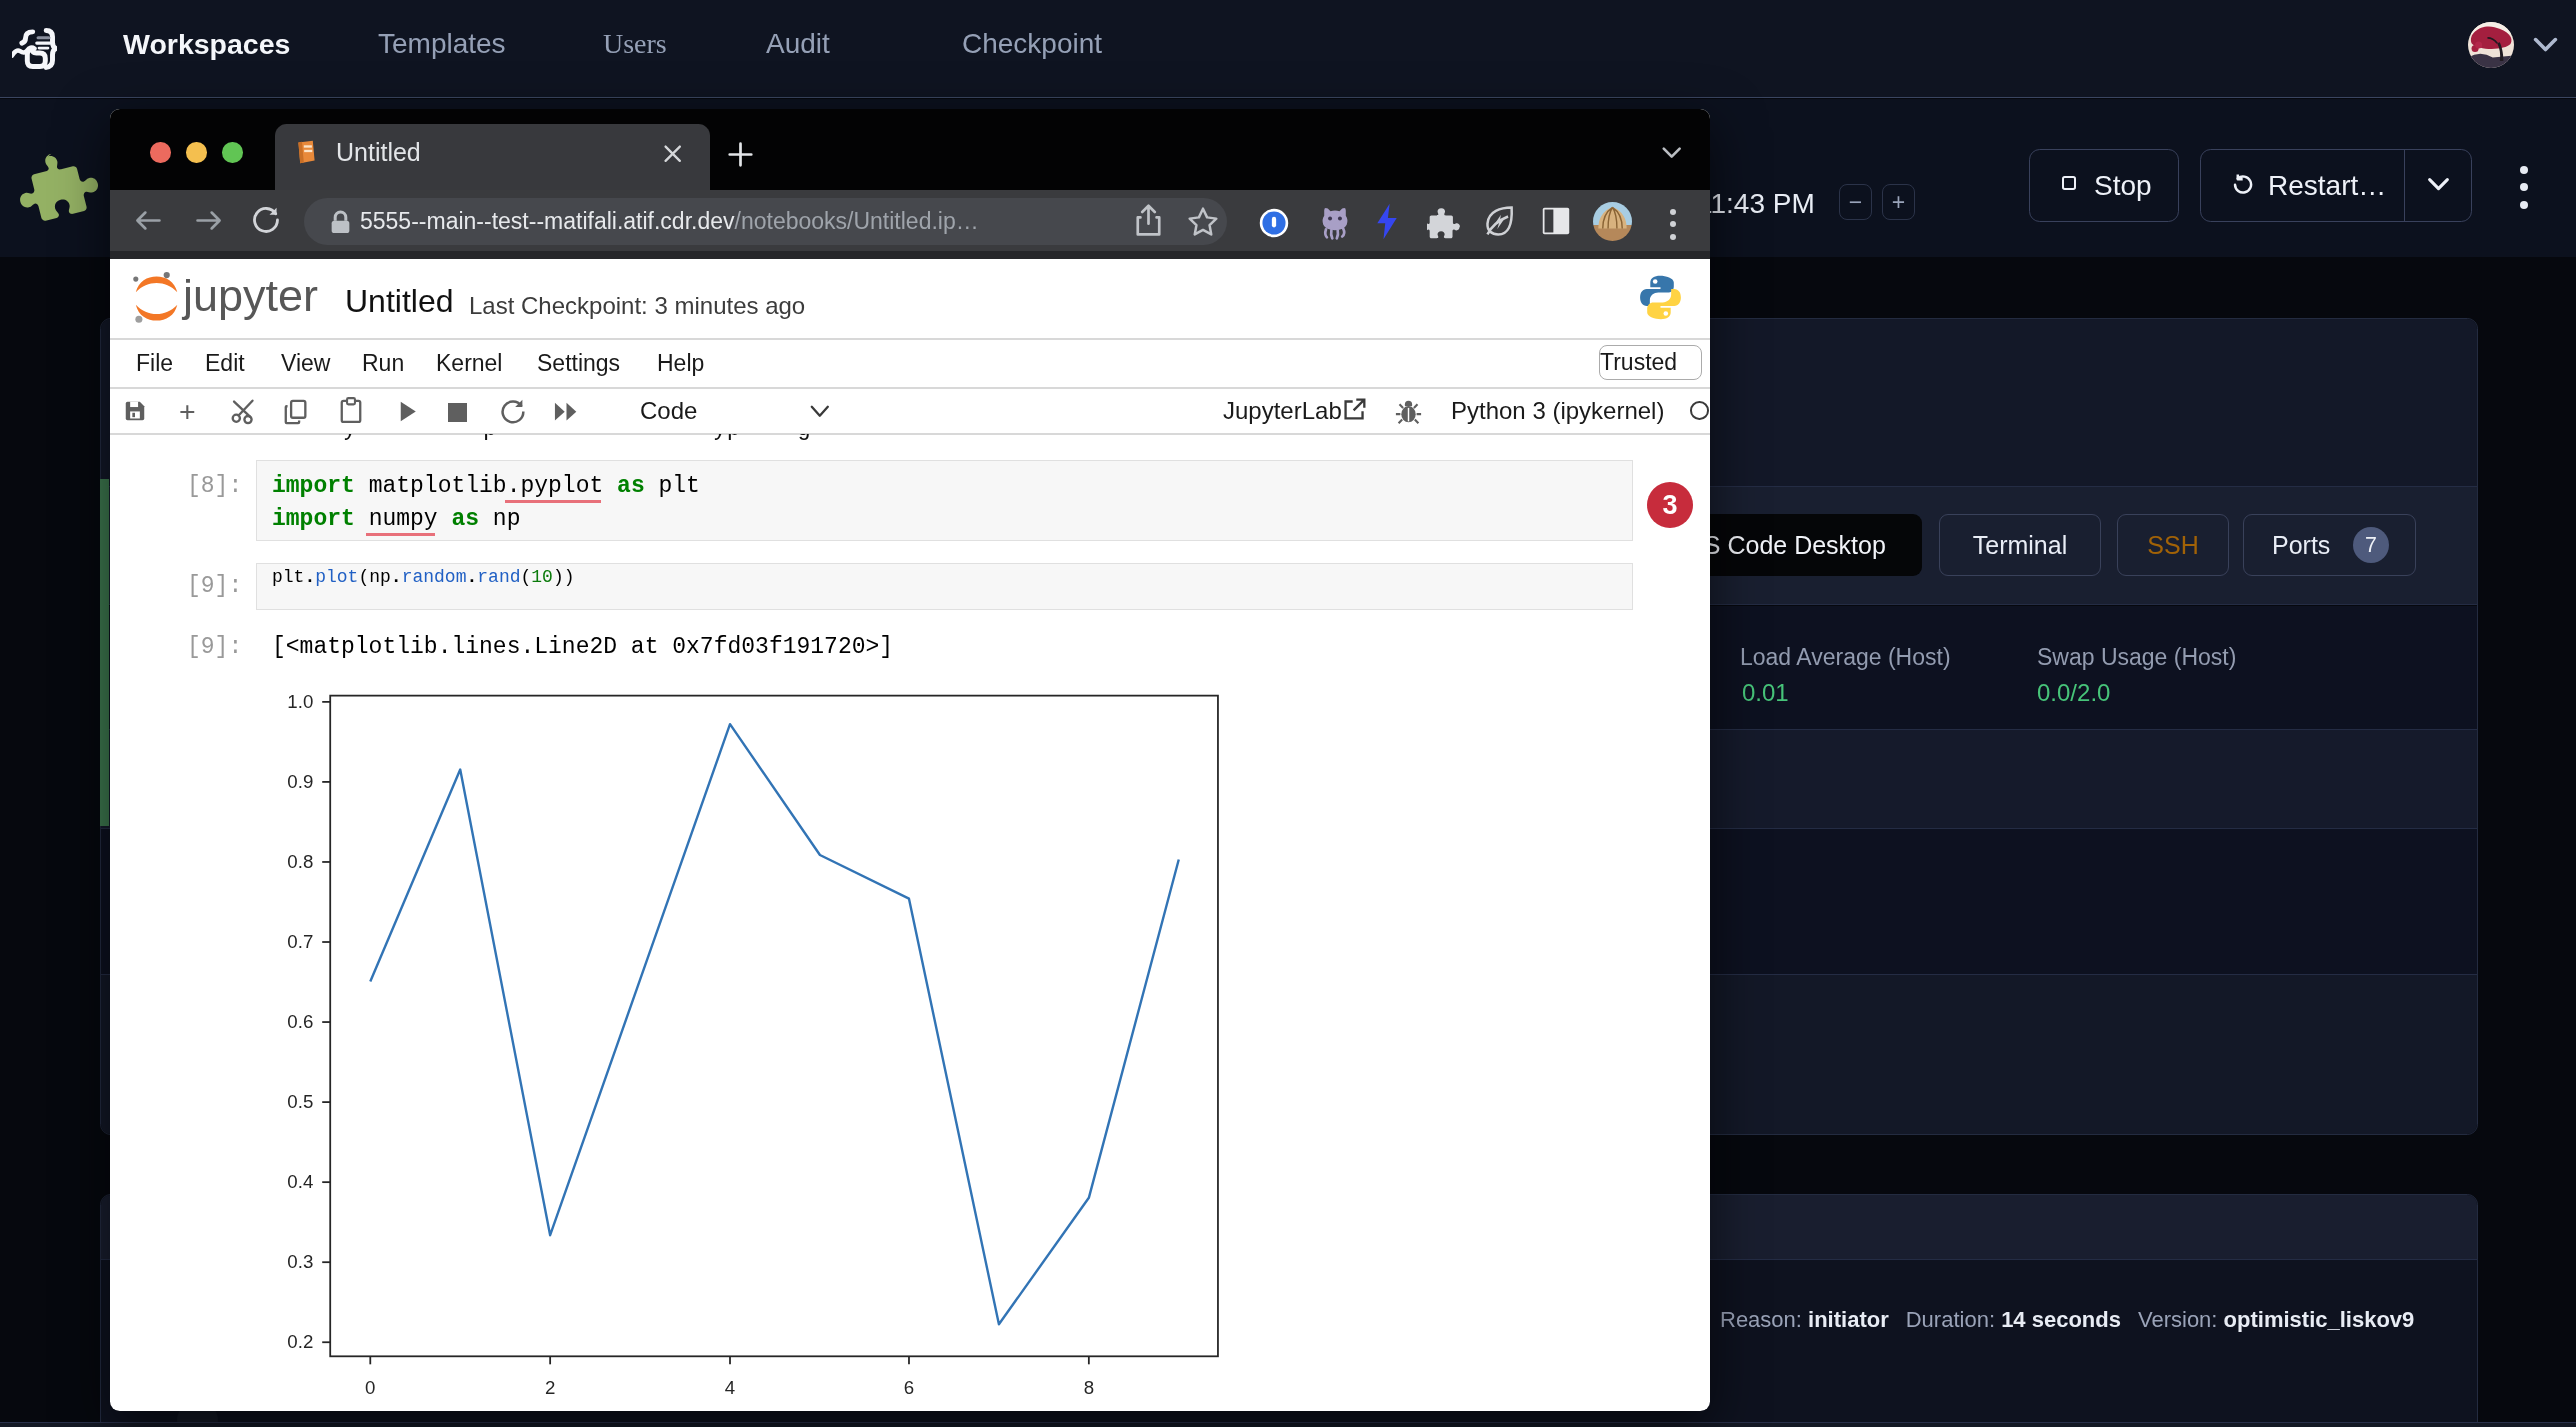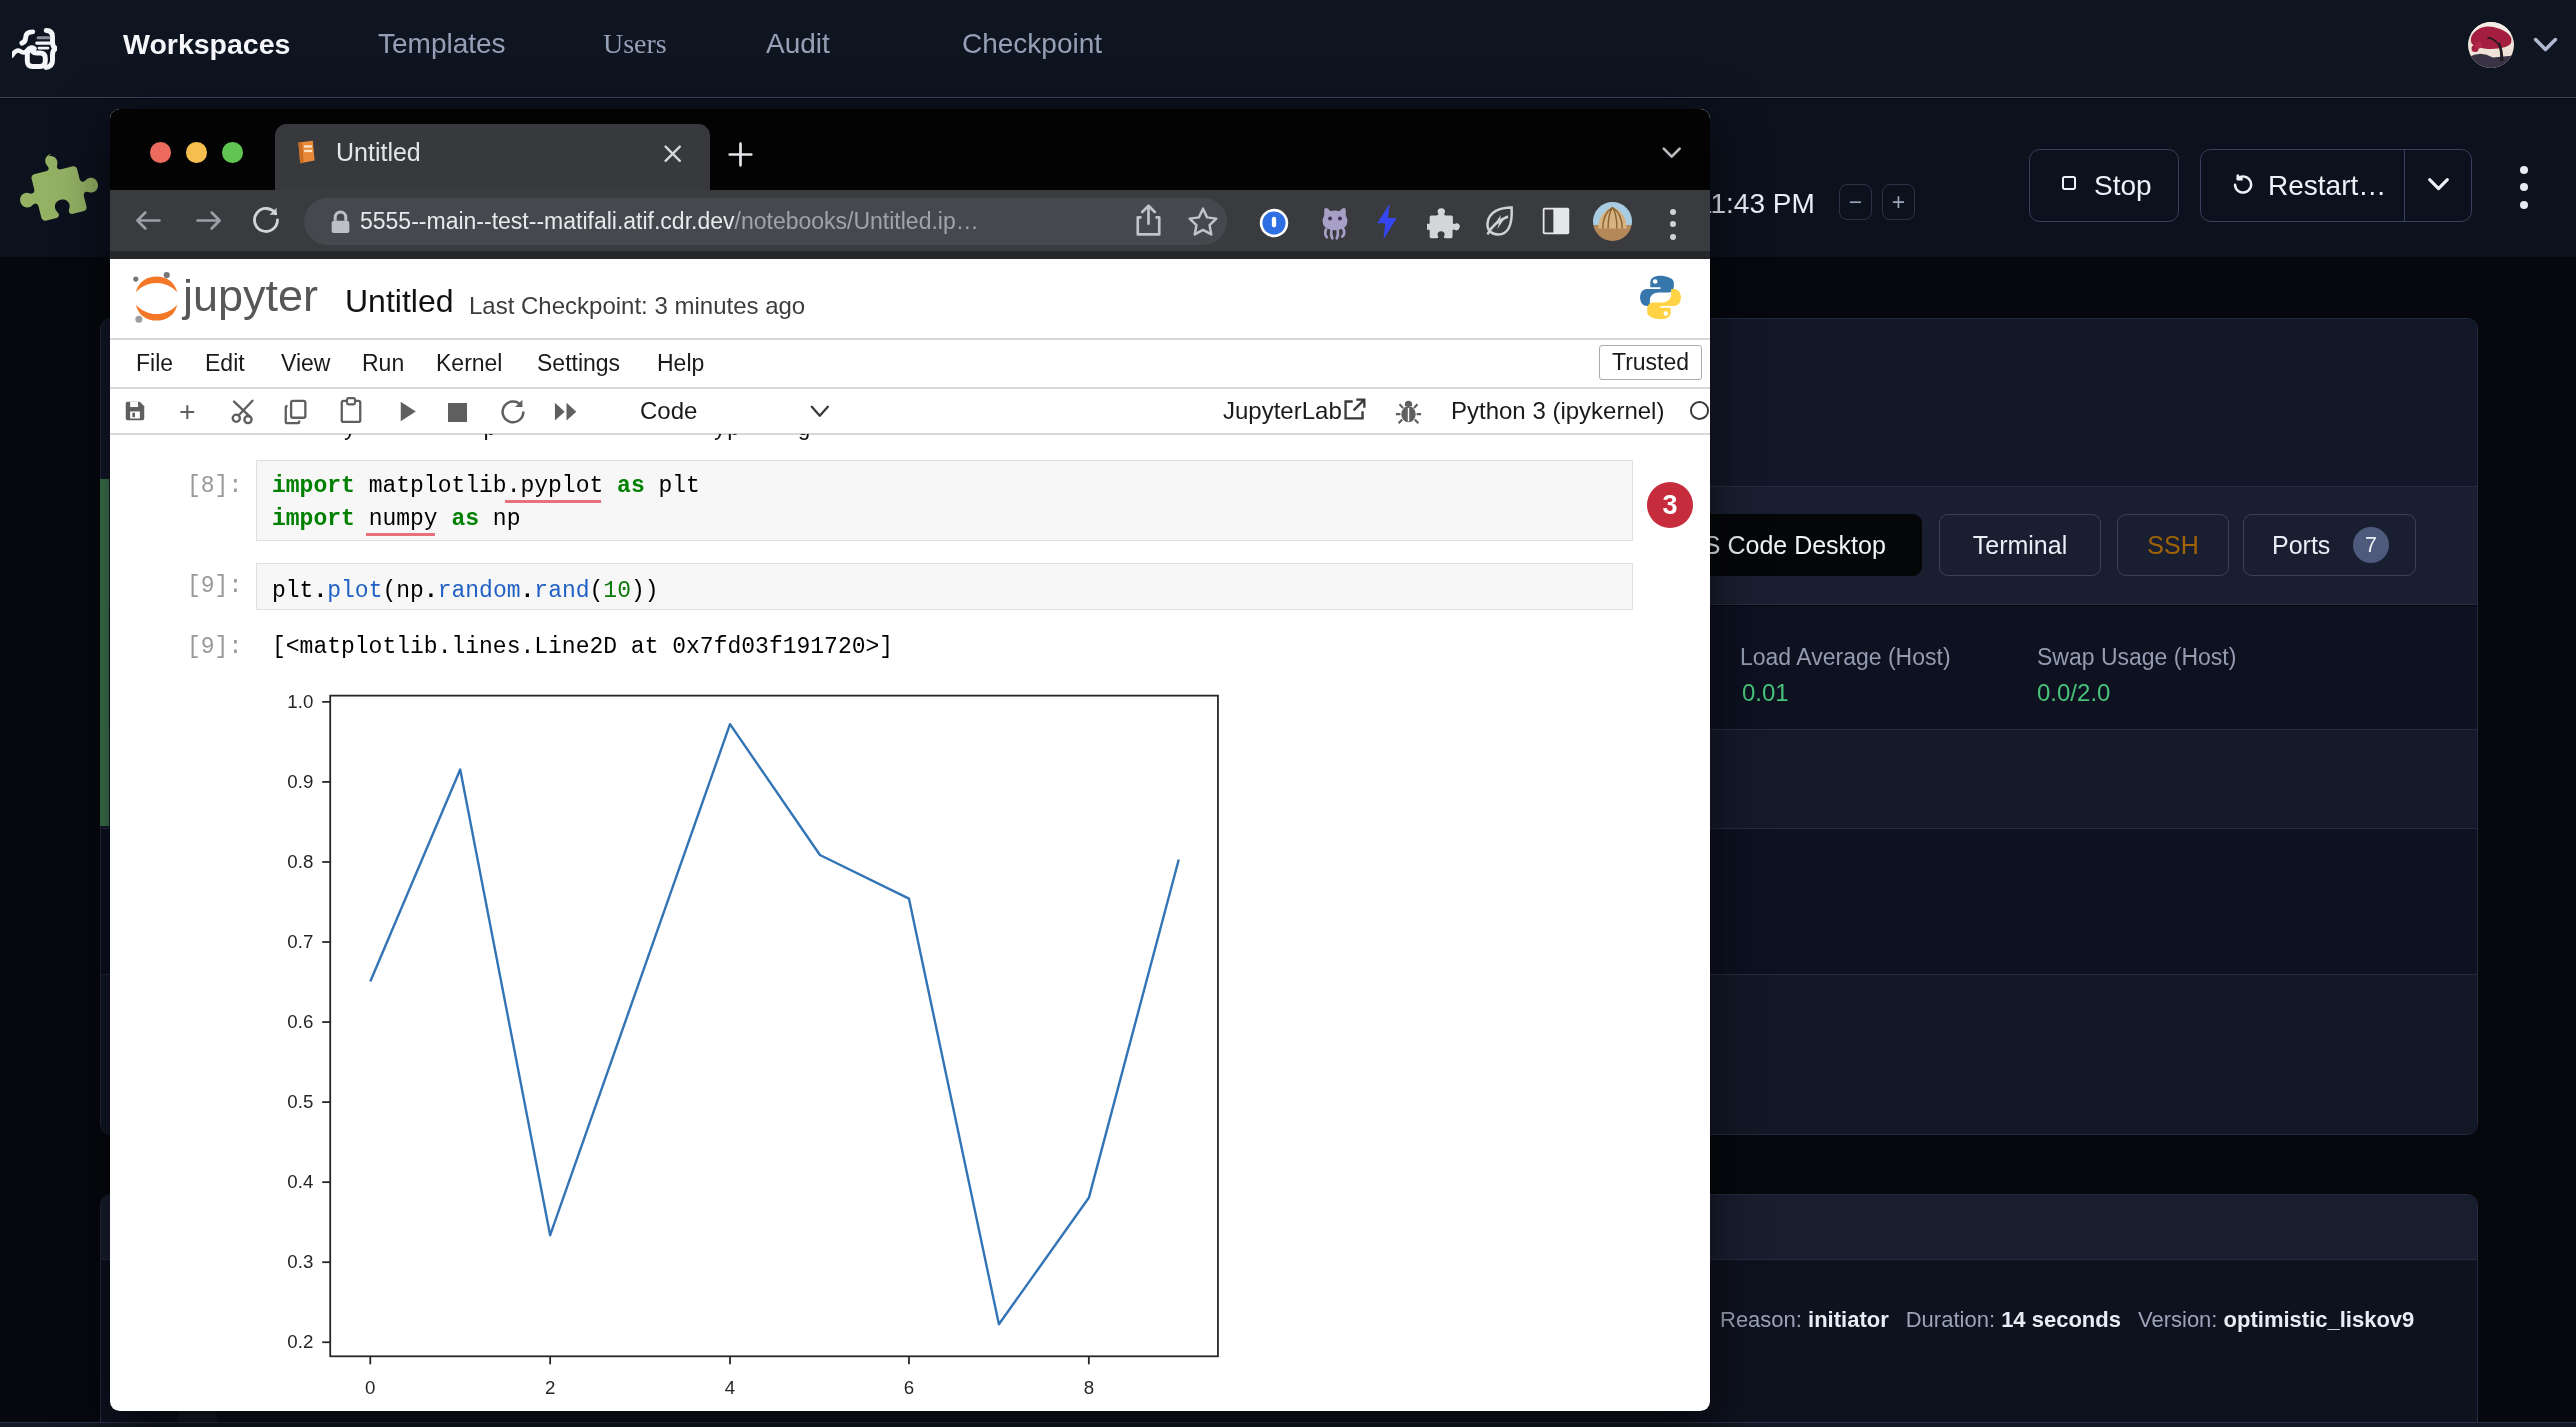--- a/index.html
+++ b/index.html
@@ -228,21 +228,21 @@
     </svg>
     <div class="abs" style="left:0;top:79px;width:1600px;height:1.8px;background:#d8d8d8;"></div>
 
     <div class="abs" style="left:26px;top:91px;font-size:23px;color:#1a1a1a;">File</div>
     <div class="abs" style="left:95px;top:91px;font-size:23px;color:#1a1a1a;">Edit</div>
     <div class="abs" style="left:171px;top:91px;font-size:23px;color:#1a1a1a;">View</div>
     <div class="abs" style="left:252px;top:91px;font-size:23px;color:#1a1a1a;">Run</div>
     <div class="abs" style="left:326px;top:91px;font-size:23px;color:#1a1a1a;">Kernel</div>
     <div class="abs" style="left:427px;top:91px;font-size:23px;color:#1a1a1a;">Settings</div>
     <div class="abs" style="left:547px;top:91px;font-size:23px;color:#1a1a1a;">Help</div>
-    <div class="abs" style="left:1489px;top:86px;width:103px;height:35px;border:1.8px solid #ababab;border-radius:3px;font-size:23px;color:#1a1a1a;text-align:center;line-height:32px;">Trusted</div>
+    <div class="abs" style="left:1489px;top:86px;width:103px;height:35px;border:1.8px solid #ababab;border-radius:8px;font-size:23px;color:#1a1a1a;text-align:left;line-height:32px;">Trusted</div>
     <div class="abs" style="left:0;top:128px;width:1600px;height:1.8px;background:#d8d8d8;"></div>
 
     <svg class="abs" style="left:14.2px;top:141px;" width="22" height="22" viewBox="0 0 25 25">
       <path d="M2 4 a2 2 0 0 1 2-2 L18 2 L23 7 L23 21 a2 2 0 0 1-2 2 L4 23 a2 2 0 0 1-2-2 Z" fill="#5f5f5f"></path>
       <rect x="7" y="13" width="11" height="8" fill="#fff"></rect>
       <rect x="9.5" y="14.5" width="3" height="5" fill="#5f5f5f"></rect>
       <rect x="7" y="2" width="9" height="6" fill="#fff"></rect>
     </svg>
     <div class="abs" style="left:69px;top:136px;font-size:28.5px;color:#5f5f5f;">+</div>
     <svg class="abs" style="left:120px;top:139px;" width="27" height="27" viewBox="0 0 30 30">
@@ -299,21 +299,21 @@
     <div class="abs" style="left:77px;top:214px;font-family:'Liberation Mono',monospace;font-size:23px;color:#999;">[8]:</div>
     <div class="abs" style="left:146px;top:201px;width:1377px;height:81px;background:#f7f7f7;border:1.3px solid #e0e0e0;"></div>
     <div class="abs" style="left:162px;top:214px;font-family:'Liberation Mono',monospace;font-size:23px;color:#000;white-space:pre;"><b style="color:#008000;">import</b> matplotlib.pyplot <b style="color:#008000;">as</b> plt</div>
     <div class="abs" style="left:162px;top:247px;font-family:'Liberation Mono',monospace;font-size:23px;color:#000;white-space:pre;"><b style="color:#008000;">import</b> numpy <b style="color:#008000;">as</b> np</div>
     <div class="abs" style="left:395px;top:241px;width:96px;height:2.7px;background:#e8707a;"></div>
     <div class="abs" style="left:256px;top:274px;width:69px;height:2.7px;background:#e8707a;"></div>
     <div class="abs" style="left:1537px;top:223px;width:46px;height:46px;border-radius:50%;background:#c72c3c;color:#fff;font-size:27px;font-weight:bold;text-align:center;line-height:46px;">3</div>
 
     <div class="abs" style="left:77px;top:314px;font-family:'Liberation Mono',monospace;font-size:23px;color:#999;">[9]:</div>
     <div class="abs" style="left:146px;top:304px;width:1377px;height:47px;background:#f7f7f7;border:1.3px solid #e0e0e0;"></div>
-    <div class="abs" style="left:162px;top:319px;font-family:'Liberation Mono',monospace;font-size:23px;color:#000;white-space:pre;">plt<b>.</b><span style="color:#2160c4;">plot</span>(np<b>.</b><span style="color:#2160c4;">random</span><b>.</b><span style="color:#2160c4;">rand</span>(<span style="color:#0a7a0a;">10</span>))</div>
+    <div class="abs" style="left:162px;top:308px;font-family:'Liberation Mono',monospace;font-size:18px;color:#000;white-space:pre;">plt<b>.</b><span style="color:#2160c4;">plot</span>(np<b>.</b><span style="color:#2160c4;">random</span><b>.</b><span style="color:#2160c4;">rand</span>(<span style="color:#0a7a0a;">10</span>))</div>
 
     <div class="abs" style="left:77px;top:375px;font-family:'Liberation Mono',monospace;font-size:23px;color:#999;">[9]:</div>
     <div class="abs" style="left:162px;top:375px;font-family:'Liberation Mono',monospace;font-size:23px;color:#000;white-space:pre;">[&lt;matplotlib.lines.Line2D at 0x7fd03f191720&gt;]</div>
 
     <svg class="abs" style="left:157px;top:409px;" width="1113" height="748" viewBox="0 0 1250 840">
       <rect x="71" y="31" width="997" height="742" fill="none" stroke="#262626" stroke-width="2"></rect>
       <g stroke="#262626" stroke-width="2">
         <line x1="62" y1="38" x2="71" y2="38"></line>
         <line x1="62" y1="127.9" x2="71" y2="127.9"></line>
         <line x1="62" y1="217.8" x2="71" y2="217.8"></line>

